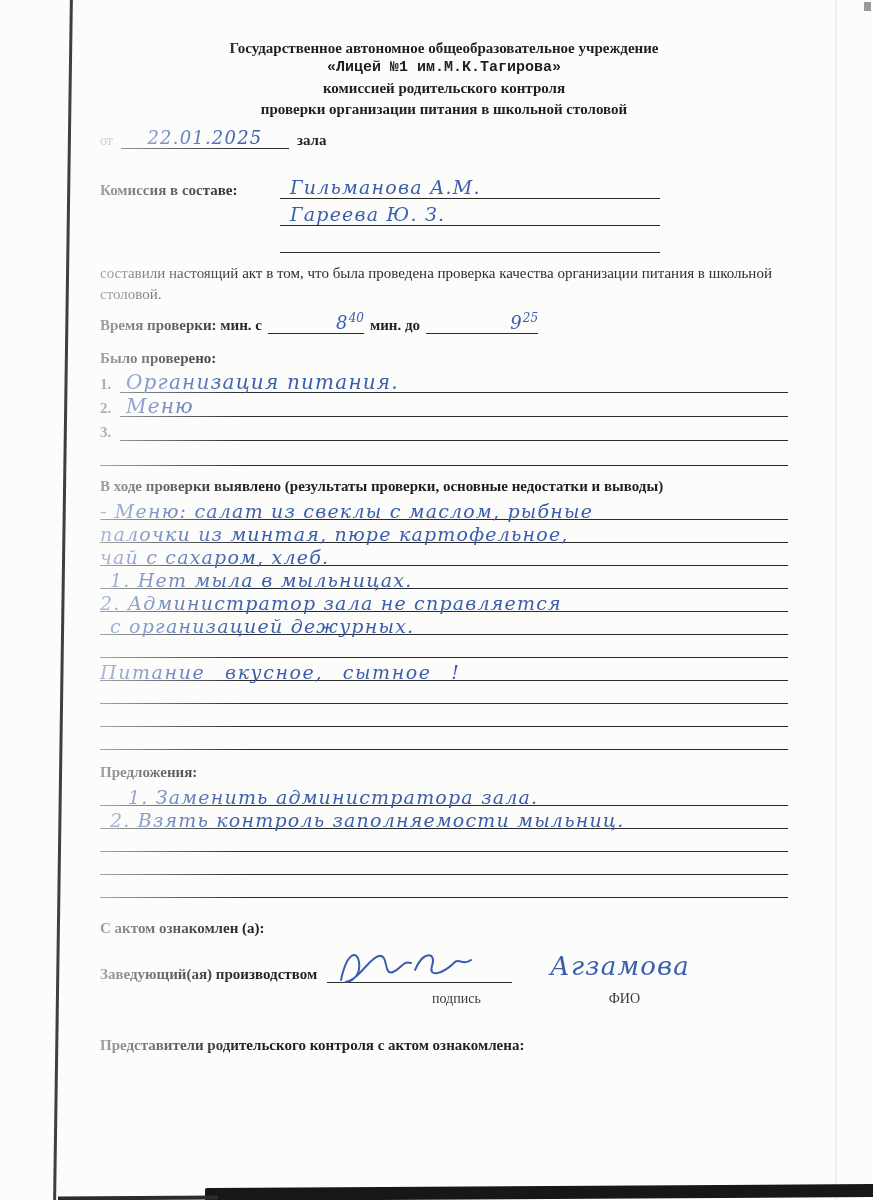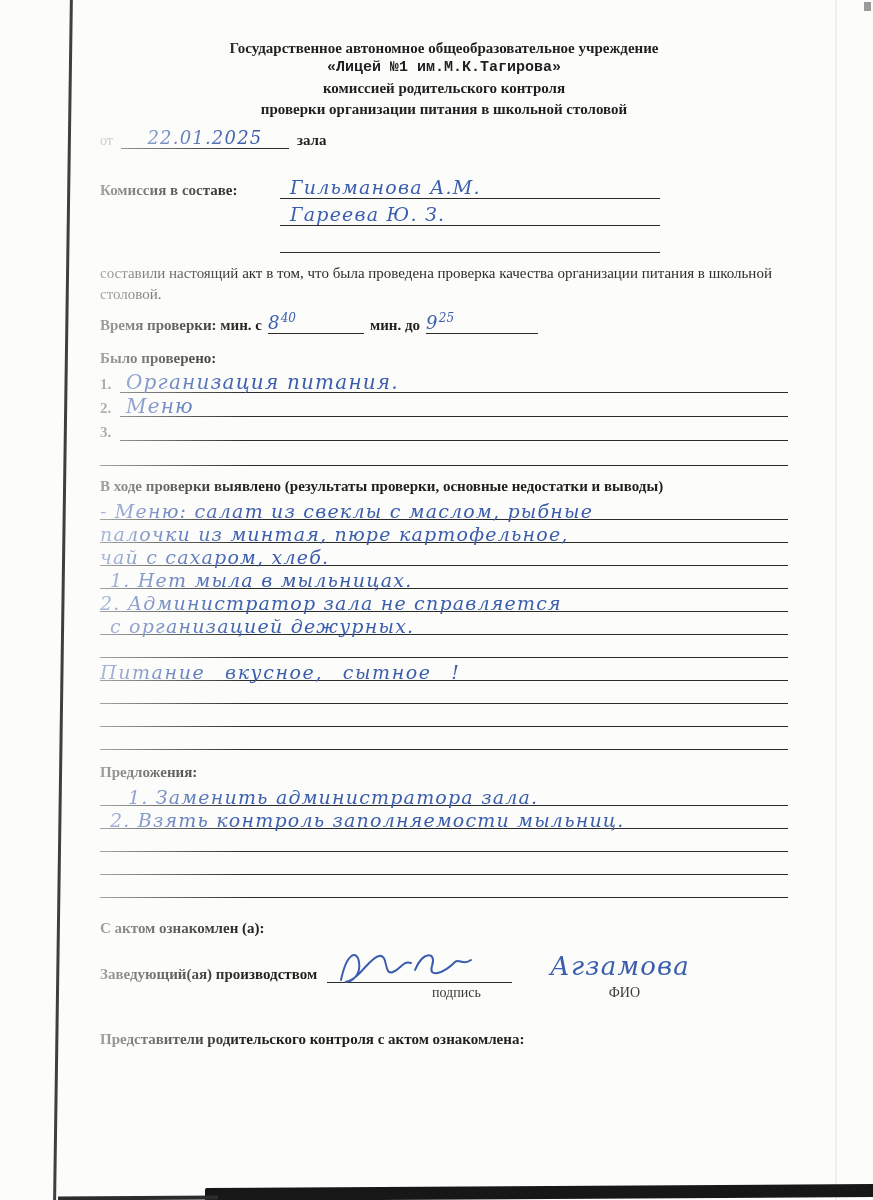--- a/index.html
+++ b/index.html
@@ -77,21 +77,21 @@
 
   .commission-row { margin-top: 23px; height: 27px; }
   .commission-row .clabel { width: 180px; flex: none; }
   .member-line { width: 370px; height: 25px; padding-left: 10px; }
   .member-indent { margin-left: 180px; height: 27px; display: flex; align-items: flex-end; }
   .hw-member { font-size: 19px; }
 
   .body-par { margin: 10px 0 0 0; line-height: 21px; font-size: 15px; color: #2e2e2e; }
 
   .time-row { margin-top: 2px; height: 27px; gap: 6px; }
-  .time-line { width: 96px; height: 24px; justify-content: flex-start; }
+  .time-line { width: 96px; height: 24px; justify-content: flex-end; }
   .time-line2 { width: 112px; margin-top: 24px; }
   .hw-time { font-size: 18px; }
 
   .sec-label { margin-top: 14px; line-height: 21px; }
   .numline { display: flex; align-items: flex-end; height: 24px; }
   .numline .num { width: 20px; flex: none; font-weight: bold; font-size: 15px; color: #4a4a4a; }
   .flexline { flex: 1; height: 24px; border-bottom: 1.6px solid #2b2b2b; position: relative; }
   .flexline .hw { position: absolute; bottom: -2px; left: 6px; font-size: 20px; }
   .fullline { height: 24px; border-bottom: 1.6px solid #2b2b2b; }
 
@@ -103,21 +103,21 @@
   .hw-wide { word-spacing: 12px; letter-spacing: 1.6px; }
 
   .proposals-label { margin-top: 12px; }
 
   .ack-label { margin-top: 20px; line-height: 21px; }
   .sig-row { height: 44px; gap: 10px; }
   .mlabel { flex: none; }
   .sig-line { width: 185px; height: 26px; }
   .scribble { position: absolute; bottom: -6px; left: 4px; }
   .fio { margin-left: 28px; font-size: 26px; margin-bottom: 2px; }
-  .captions { display: flex; height: 18px; margin-top: 2px; font-size: 14px; color: #3a3a3a; }
+  .captions { display: flex; height: 18px; margin-top: 8px; font-size: 14px; color: #3a3a3a; }
   .cap1 { margin-left: 332px; }
   .cap2 { margin-left: 128px; font-family: Liberation Serif, serif; }
 
   .footer-line { margin-top: 26px; line-height: 21px; }
 </style>
 </head>
 <body>
 
 <div class="sheet">
   <div class="edge-left"></div>

